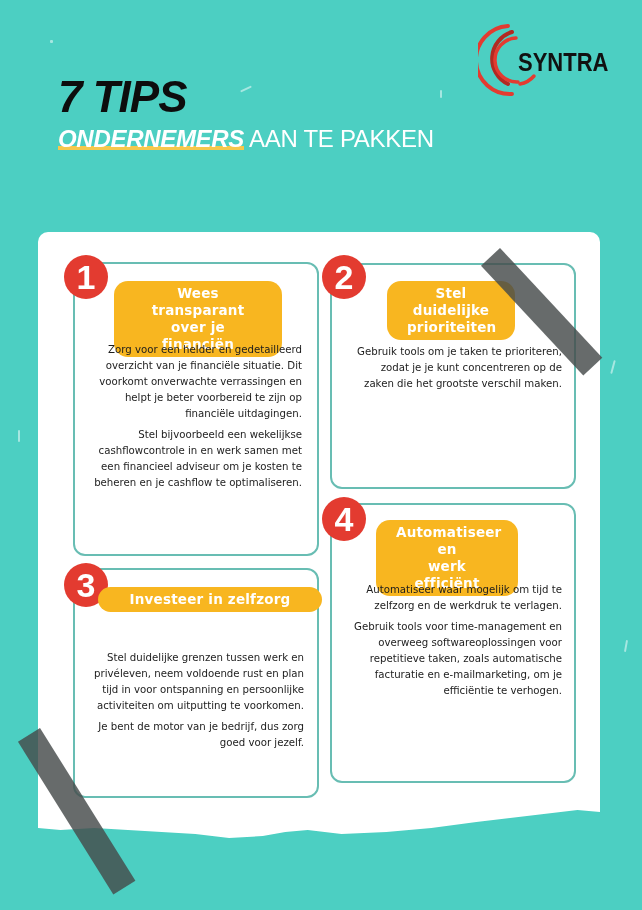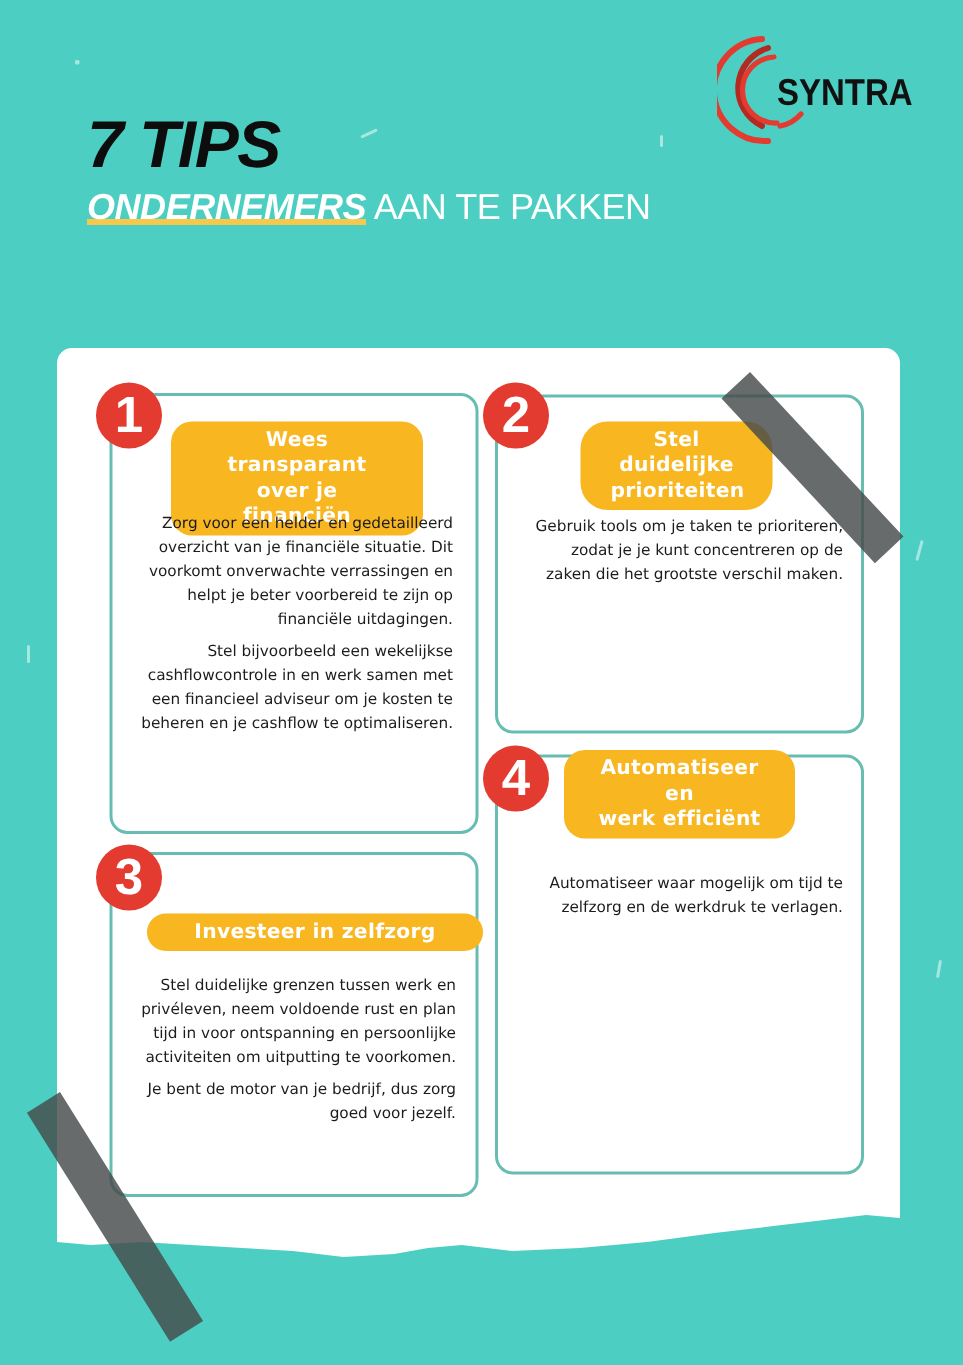--- a/index.html
+++ b/index.html
@@ -117,41 +117,42 @@
   <div>Wees transparant</div>
   <div>over je financiën</div>
 </div>
 <div class="body-text" style="left:92px;top:342px;width:210px;">
   <p>Zorg voor een helder en gedetailleerd overzicht van je financiële situatie. Dit voorkomt onverwachte verrassingen en helpt je beter voorbereid te zijn op financiële uitdagingen.</p>
   <p>Stel bijvoorbeeld een wekelijkse cashflowcontrole in en werk samen met een financieel adviseur om je kosten te beheren en je cashflow te optimaliseren.</p>
 </div>
 
 <div class="card" style="left:330px;top:263px;width:246px;height:226px;"></div>
 <div class="badge" style="left:322px;top:255px;">2</div>
-<div class="pill" style="left:387px;top:281px;width:128px;border-radius:18px;">
+<div class="pill" style="left:387px;top:281px;width:128px;">
   <div>Stel duidelijke</div>
   <div>prioriteiten</div>
 </div>
 <div class="body-text" style="left:350px;top:344px;width:212px;">
   <p>Gebruik tools om je taken te prioriteren, zodat je je kunt concentreren op de zaken die het grootste verschil maken.</p>
 </div>
 
 <div class="card" style="left:330px;top:503px;width:246px;height:280px;"></div>
 <div class="badge" style="left:322px;top:497px;">4</div>
-<div class="pill" style="left:376px;top:500px;width:154px;">
+<div class="pill" style="left:376px;top:520px;width:142px;">
   <div>Automatiseer en</div>
   <div>werk efficiënt</div>
 </div>
 <div class="body-text" style="left:350px;top:582px;width:212px;">
   <p>Automatiseer waar mogelijk om tijd te zelfzorg en de werkdruk te verlagen.</p>
+  <p>Gebruik tools voor time-management en overweeg softwareoplossingen voor repetitieve taken, zoals automatische facturatie en e-mailmarketing, om je efficiëntie te verhogen.</p>
 </div>
 
 <div class="card" style="left:73px;top:568px;width:246px;height:230px;"></div>
 <div class="badge" style="left:64px;top:563px;">3</div>
-<div class="pill" style="left:98px;top:609px;width:224px;">
+<div class="pill" style="left:98px;top:587px;width:224px;">
   <div>Investeer in zelfzorg</div>
 </div>
 <div class="body-text" style="left:92px;top:650px;width:212px;">
   <p>Stel duidelijke grenzen tussen werk en privéleven, neem voldoende rust en plan tijd in voor ontspanning en persoonlijke activiteiten om uitputting te voorkomen.</p>
   <p>Je bent de motor van je bedrijf, dus zorg goed voor jezelf.</p>
 </div>
 
 <div class="tape" style="left:500px;top:248px;width:150px;height:26px;transform:rotate(47deg);transform-origin:left top;"></div>
 <div class="tape" style="left:40px;top:728px;width:180px;height:26px;transform:rotate(58deg);transform-origin:left top;"></div>
 

